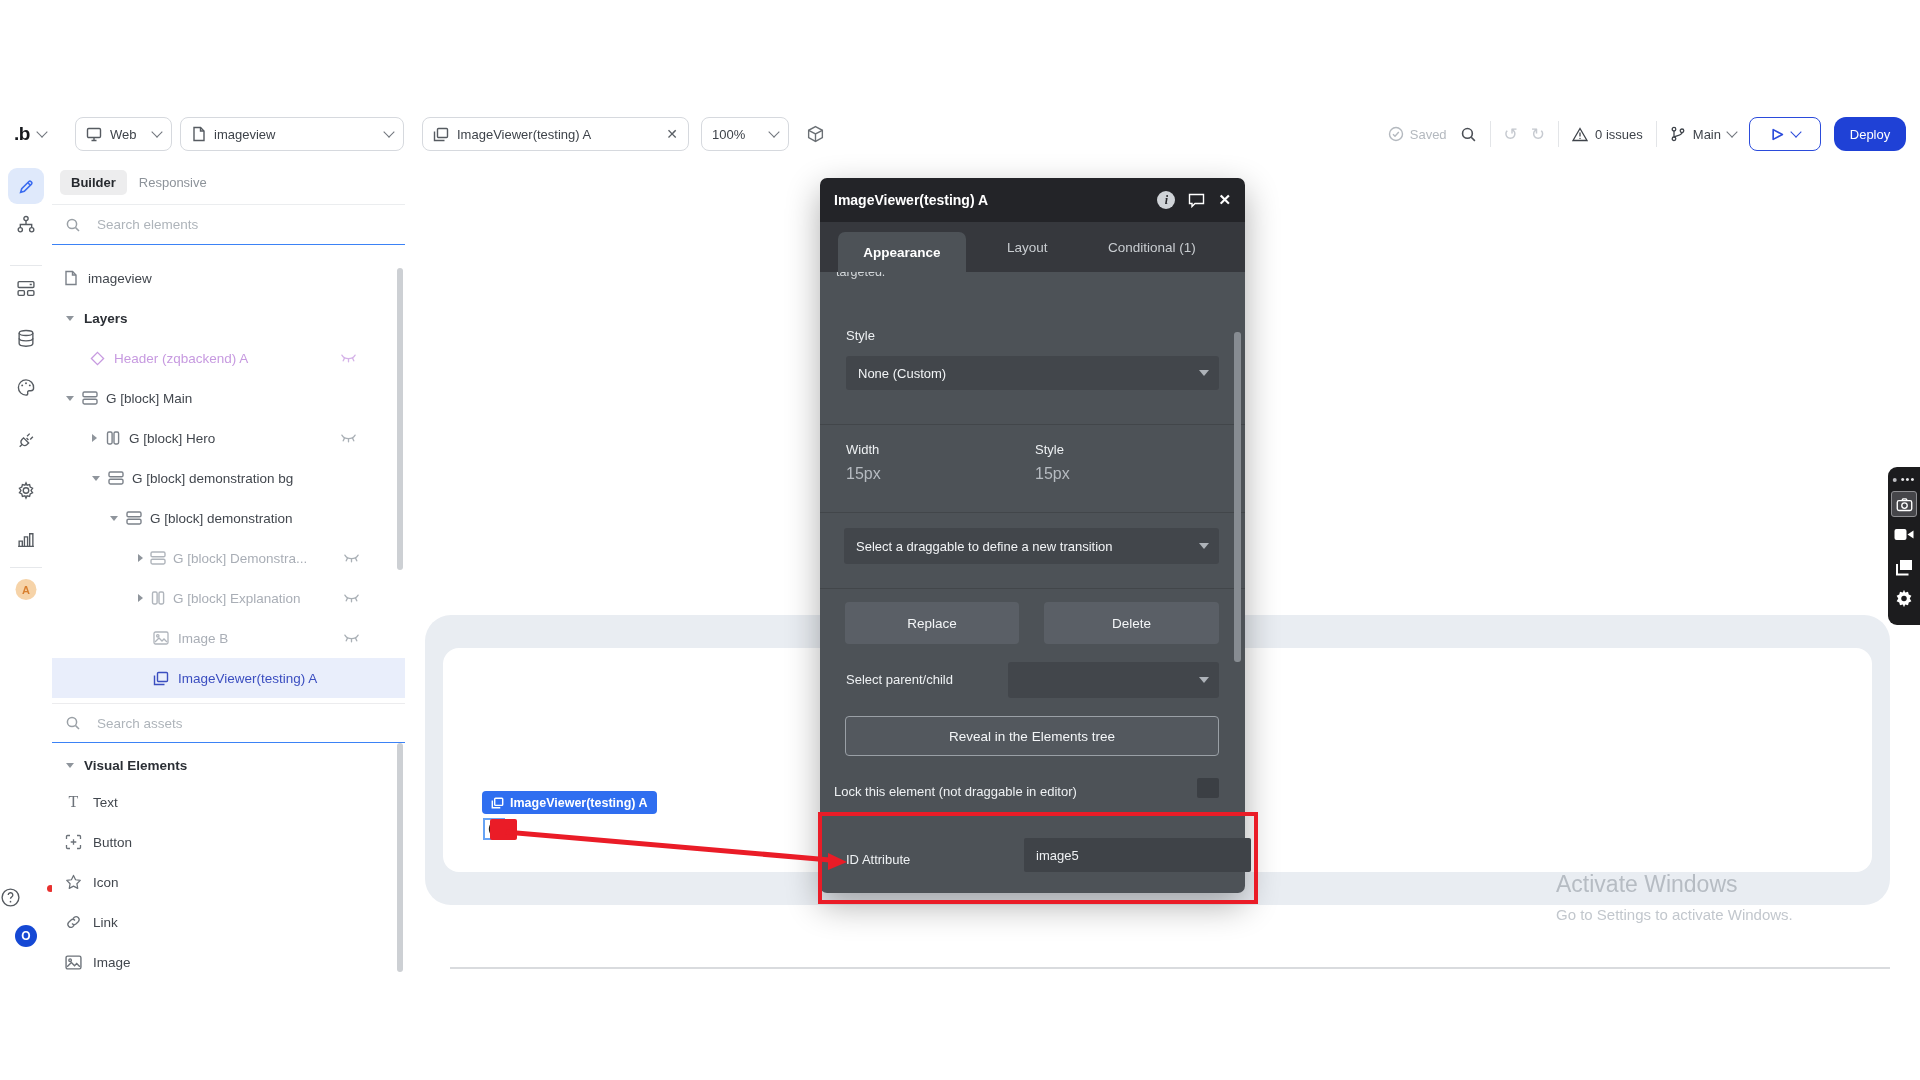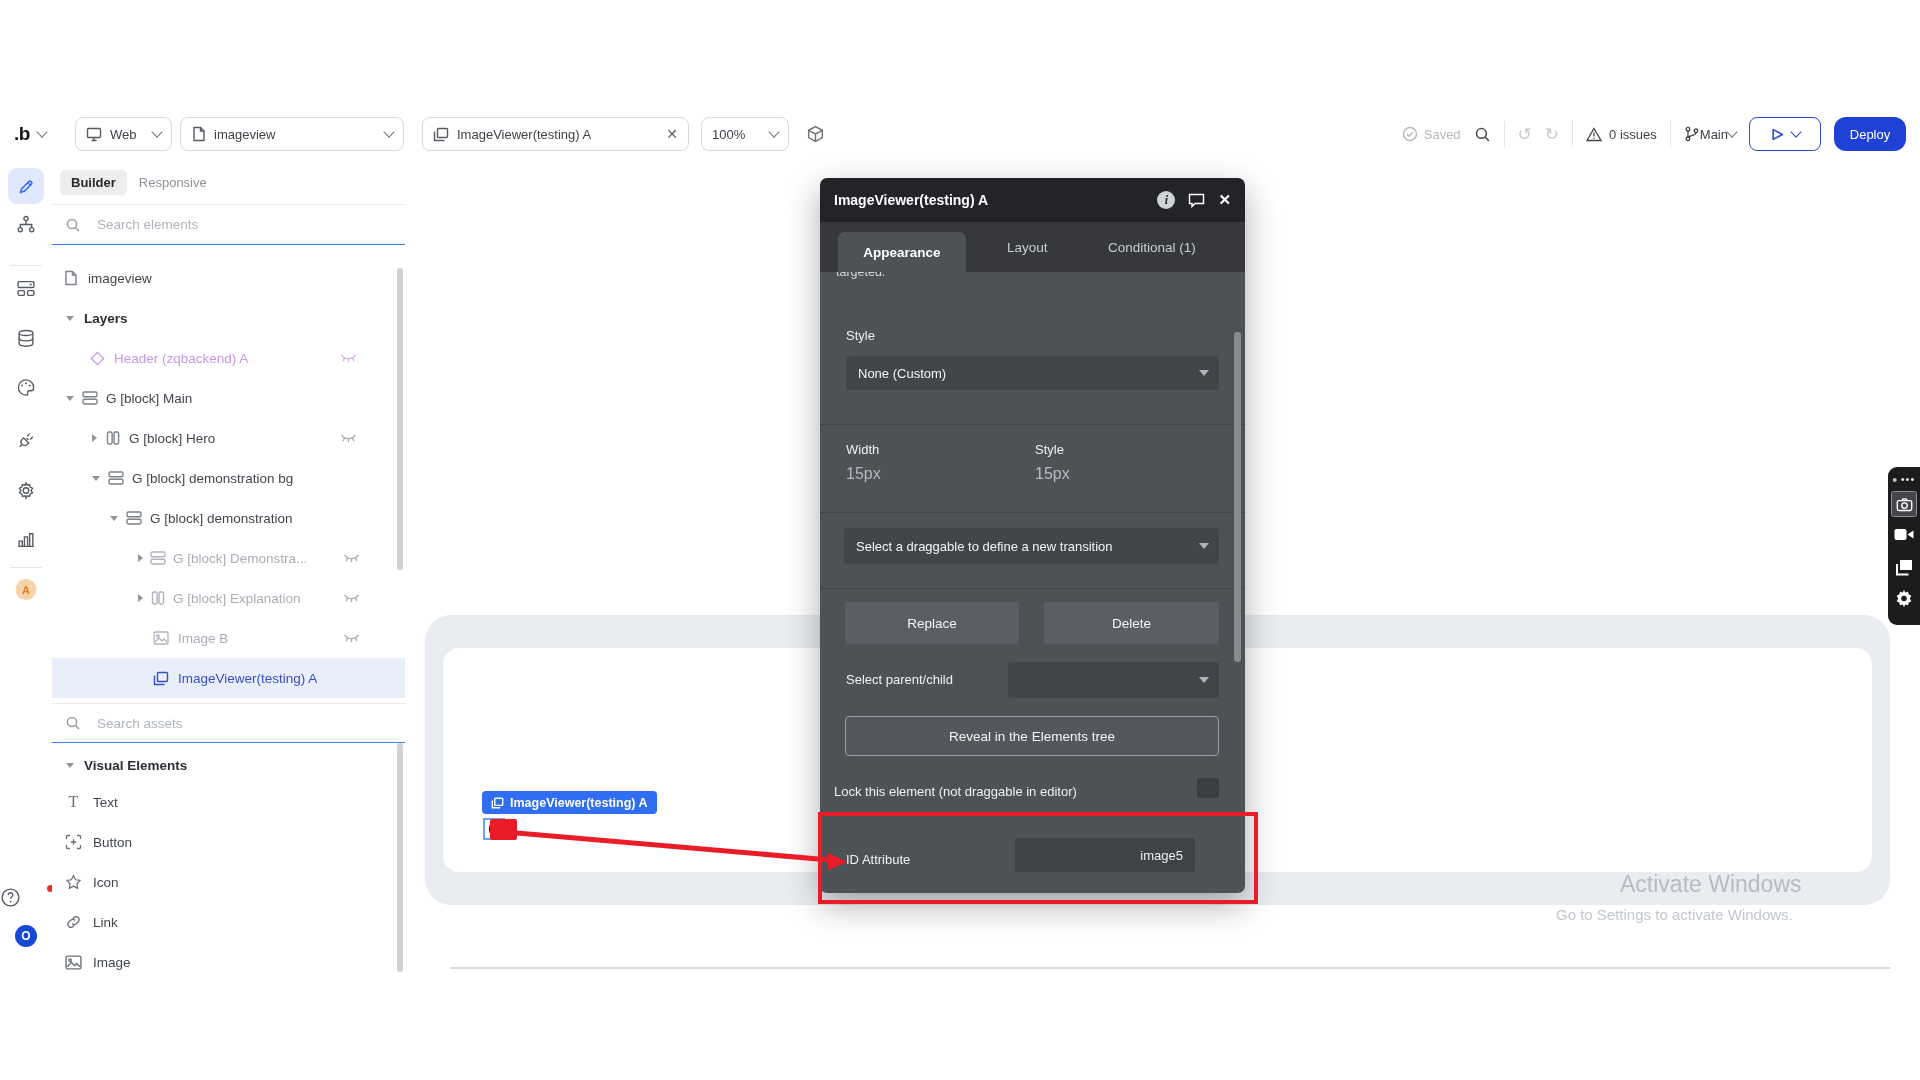--- a/index.html
+++ b/index.html
@@ -51,21 +51,21 @@
   .eyeic{position:absolute;color:#aab0b6}
   .thumb{position:absolute;left:345px;width:6px;border-radius:3px;background:#cdd0d4}
 
   
   .canvas{position:absolute;left:405px;top:161px;width:1515px;height:811px;background:#fff;overflow:hidden}
   .outer-card{position:absolute;left:20px;top:454px;width:1465px;height:290px;border-radius:26px;background:#e9edf2}
   .inner-card{position:absolute;left:38px;top:487px;width:1429px;height:224px;border-radius:16px;background:#fff}
   .page-line{position:absolute;left:45px;top:806px;width:1440px;height:2px;background:#d9dbde}
   .el-badge{position:absolute;left:77px;top:630px;height:23px;background:#2f6ef0;border-radius:4px;display:flex;align-items:center;gap:6px;padding:0 9px;color:#fff;font-size:12.5px;font-weight:700}
   .tiny-el{position:absolute;left:78px;top:657px;width:22px;height:22px;box-sizing:border-box;border:2px solid #66a3f5;background:#fff;overflow:hidden}
-  .wm-title{position:absolute;left:1215px;top:710px;font-size:23px;color:#b6bcc3}
+  .wm-title{position:absolute;left:1151px;top:710px;font-size:23px;color:#b6bcc3}
   .wm-sub{position:absolute;left:1151px;top:745px;font-size:15px;color:#c2c7cd}
 
   
   .recorder{position:absolute;right:0;top:467px;width:32px;height:158px;background:#1c1c1e;border-radius:9px 0 0 9px;z-index:25}
   .rec-it{position:absolute;left:50%;transform:translateX(-50%)}
   .cam-box{width:24px;height:24px;background:#46464a;border:1px solid #909094;border-radius:3px;display:flex;align-items:center;justify-content:center}
   .dots{display:flex;align-items:center;gap:4px}
   .dot{width:4px;height:4px;border-radius:50%;background:#bdbdc1}
   .ellip{color:#e8e8ea;font-size:11px;letter-spacing:1px;line-height:1}
 
@@ -160,21 +160,21 @@
       <span class="vsep"></span>
       <span style="display:flex;align-items:center;gap:7px">
         <svg width="16" height="15" viewBox="0 0 16 15" fill="none" stroke="#3e434a" stroke-width="1.3">
             <path d="M8 1.5 L15 13.5 H1 Z"></path>
             <path d="M8 5.5 v4"></path>
             <circle cx="8" cy="11.4" r=".7" fill="#3e434a" stroke="none"></circle>
           </svg>
         <span class="tbt">0 issues</span>
       </span>
       <span class="vsep"></span>
-      <span style="display:flex;align-items:center;">
+      <span style="display:flex;align-items:center;gap:7px">
         <svg width="16" height="16" viewBox="0 0 16 16" fill="none" stroke="#3e434a" stroke-width="1.3">
             <circle cx="4" cy="3.2" r="1.8"></circle>
             <circle cx="4" cy="12.8" r="1.8"></circle>
             <circle cx="12" cy="4.8" r="1.8"></circle>
             <path d="M4 5 v6 M12 6.6 c0 3-5 2.6-8 4.4"></path>
           </svg>
         <span class="tbt">Main</span>
         <span class="chev"></span>
       </span>
       <span class="play-btn">
@@ -520,21 +520,21 @@
       <div class="dd" style="left:188px;top:390px;width:211px;height:36px">
         <span class="tri"></span>
       </div>
 
       <div class="ibtn reveal" style="left:25px;top:444px;width:374px;height:40px">Reveal in the Elements tree</div>
 
       <span class="ilabel" style="left:14px;top:512px">Lock this element (not draggable in editor)</span>
       <span class="checkbox" style="left:377px;top:506px"></span>
 
       <span class="ilabel" style="left:26px;top:580px">ID Attribute</span>
-      <input class="id-input" style="left: 195px; top: 566px; width: 180px; height: 34px; text-align: right;" value="image5">
+      <input class="id-input" style="left: 204px; top: 566px; width: 227px; height: 34px;" value="image5">
 
       <div class="insp-scroll"></div>
     </div>
   </div>
 
   <div class="hl"></div>
   <svg class="arrow-svg" width="380" height="64" viewBox="0 0 380 64">
     <rect x="12" y="7" width="27" height="21" rx="2" fill="#ea1c27"></rect>
     <line x1="28" y1="20" x2="352" y2="48" stroke="#ea1c27" stroke-width="5"></line>
     <polygon points="369,50 350,41 350,58" fill="#ea1c27"></polygon>

